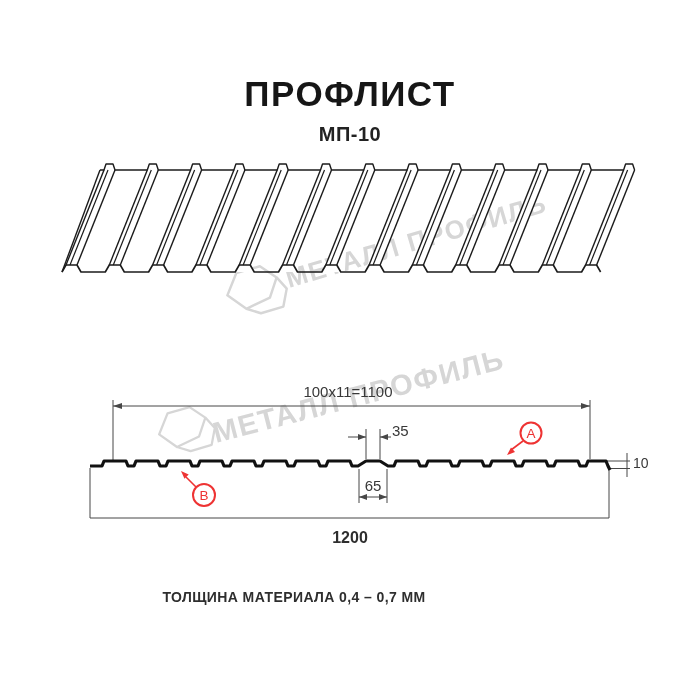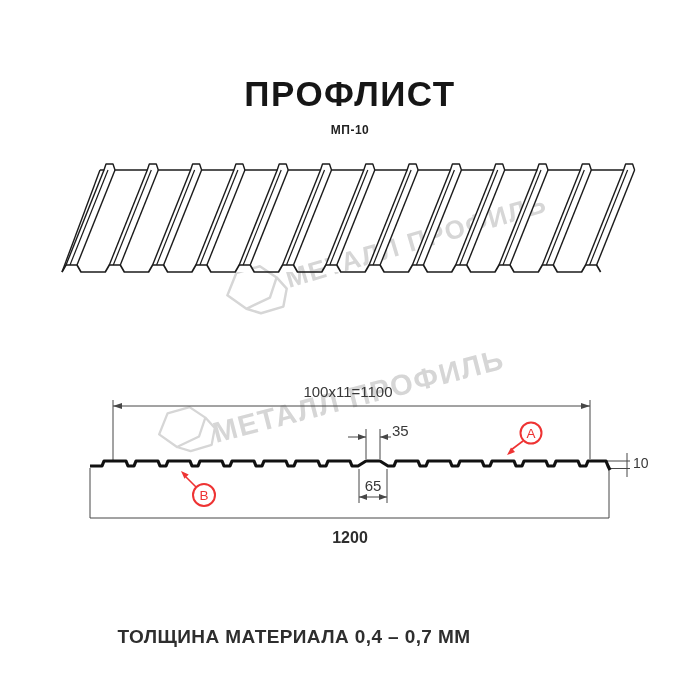--- a/index.html
+++ b/index.html
@@ -1,22 +1,22 @@
 <!DOCTYPE html>
 <html><head>
 <meta charset="utf-8">
 <style>
   html,body{margin:0;padding:0;background:#ffffff;}
   #page{position:relative;width:700px;height:700px;background:#ffffff;overflow:hidden;
         font-family:"Liberation Sans",sans-serif;}
   #hdr{position:absolute;top:16px;left:0;width:700px;text-align:center;}
   #title{margin-top:58px;font-size:35px;font-weight:700;letter-spacing:1.5px;color:#161616;}
-  #subtitle{margin-top:9px;font-size:12px;font-weight:700;letter-spacing:.5px;color:#222;}
-  #footnote{position:absolute;left:0;top:626px;width:588px;text-align:center;
-            font-size:19px;font-weight:700;letter-spacing:.4px;color:#2e2e2e;}
+  #subtitle{margin-top:9px;font-size:20px;font-weight:700;letter-spacing:.5px;color:#222;}
+  #footnote{position:absolute;left:0;top:589px;width:588px;text-align:center;
+            font-size:14px;font-weight:700;letter-spacing:.4px;color:#2e2e2e;}
   svg{position:absolute;top:0;left:0;}
   text{font-family:"Liberation Sans",sans-serif;}
   .dim{font-size:15px;fill:#383838;}
   .dim-sm{font-size:14px;fill:#383838;}
   .ovr{font-size:16px;font-weight:700;fill:#2e2e2e;}
   .redlbl{font-size:13.5px;fill:#ee3333;font-weight:400;}
   .wm{font-weight:700;fill:#d6d6d6;letter-spacing:1.5px;}
 </style>
 </head>
 <body>

